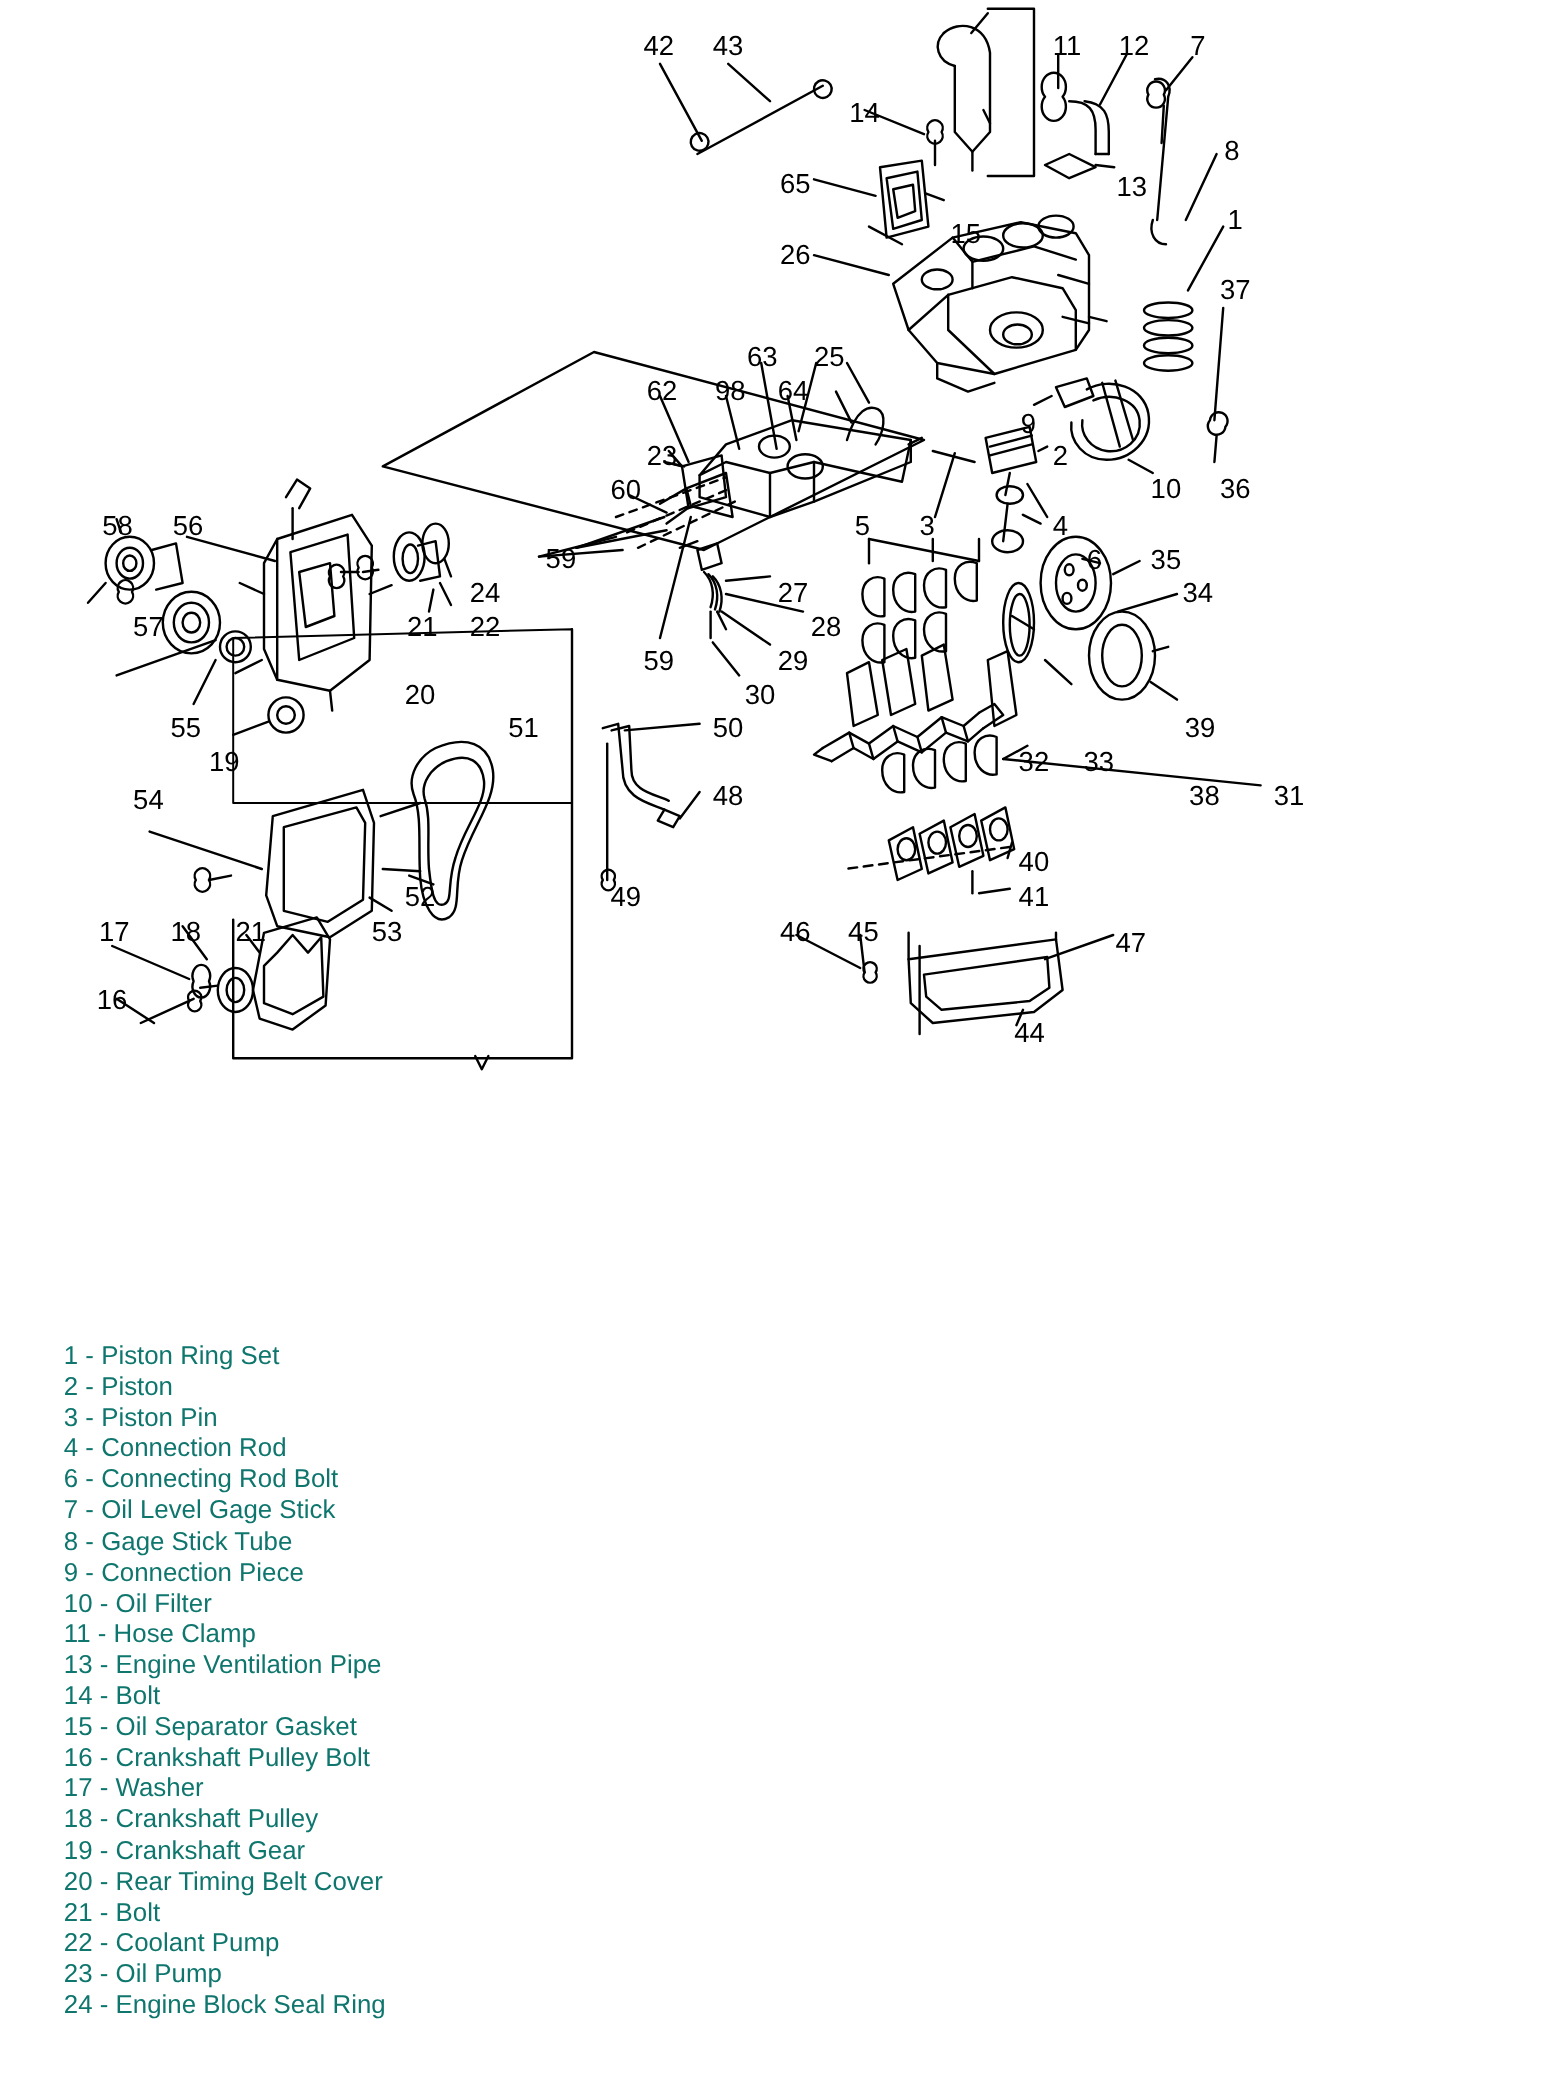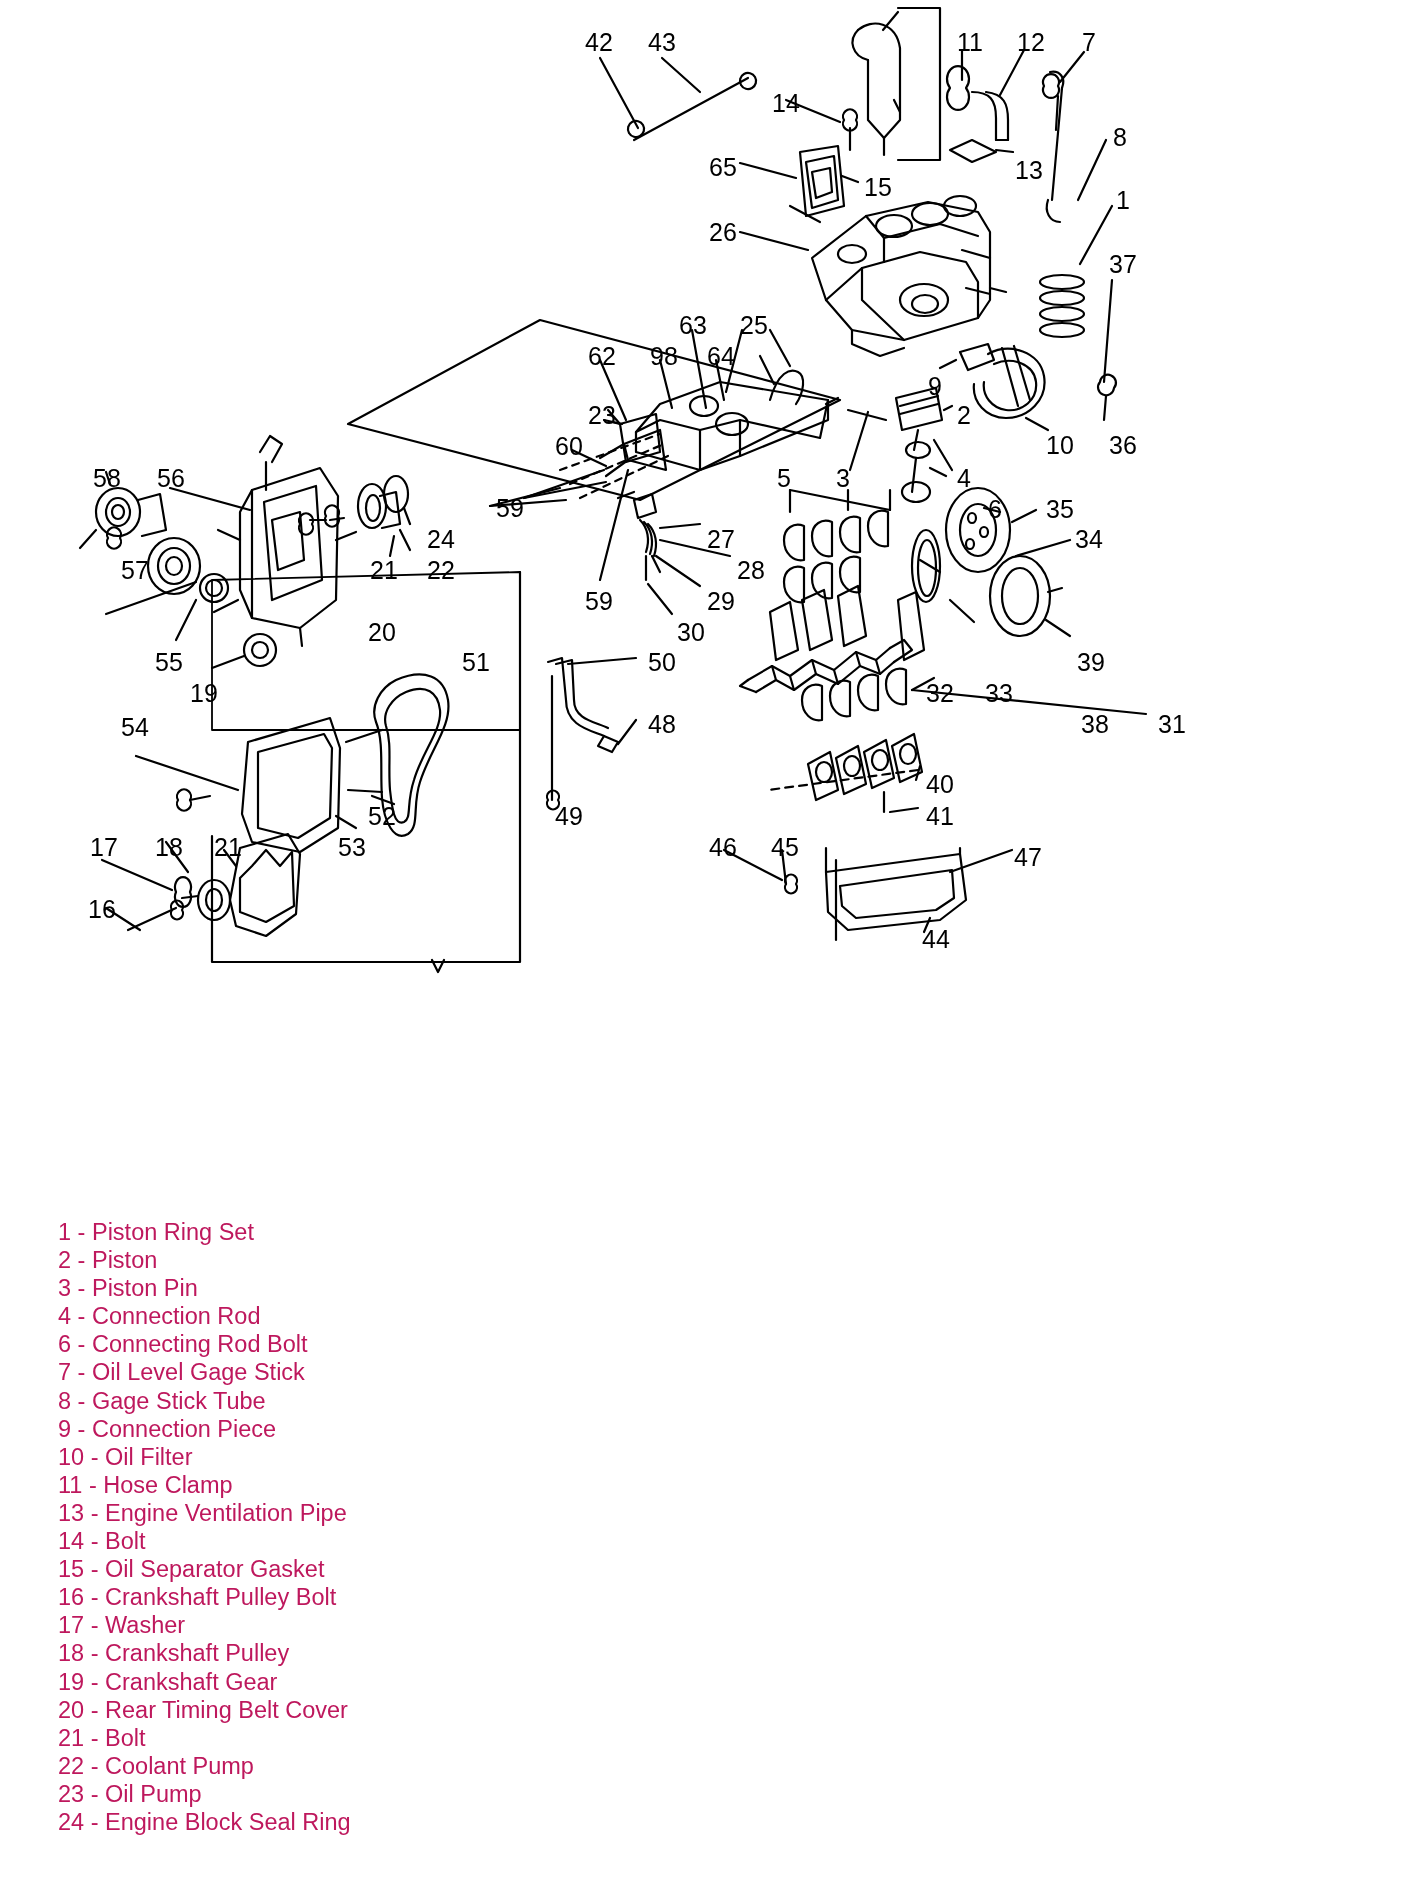--- a/index.html
+++ b/index.html
@@ -46,21 +46,21 @@
   #legend {
     position: absolute;
     left: 58px;
     top: 1218px;
     width: 700px;
   }
   .legend-item {
     font-family: "Liberation Sans", sans-serif;
     font-size: 23.5px;
     line-height: 28.1px;
-    color: #be185d;
+    color: #0f766e;
     white-space: nowrap;
   }
 </style>
 </head>
 <body>
 
 <div id="sheet">
 
   <div id="diagram">
     <svg viewBox="0 0 1408 1205" xmlns="http://www.w3.org/2000/svg">
@@ -366,21 +366,21 @@
 
     <div class="callout" style="left:585px;top:30px">42</div>
     <div class="callout" style="left:648px;top:30px">43</div>
     <div class="callout" style="left:957px;top:30px">11</div>
     <div class="callout" style="left:1017px;top:30px">12</div>
     <div class="callout" style="left:1082px;top:30px">7</div>
     <div class="callout" style="left:772px;top:91px">14</div>
     <div class="callout" style="left:1113px;top:125px">8</div>
     <div class="callout" style="left:1015px;top:158px">13</div>
     <div class="callout" style="left:709px;top:155px">65</div>
-    <div class="callout" style="left:864px;top:175px">15</div>
+    <div class="callout" style="left:864px;top:201px">15</div>
     <div class="callout" style="left:1116px;top:188px">1</div>
     <div class="callout" style="left:709px;top:220px">26</div>
     <div class="callout" style="left:1109px;top:252px">37</div>
     <div class="callout" style="left:679px;top:313px">63</div>
     <div class="callout" style="left:740px;top:313px">25</div>
     <div class="callout" style="left:588px;top:344px">62</div>
     <div class="callout" style="left:650px;top:344px">98</div>
     <div class="callout" style="left:707px;top:344px">64</div>
     <div class="callout" style="left:928px;top:374px">9</div>
     <div class="callout" style="left:957px;top:403px">2</div>

